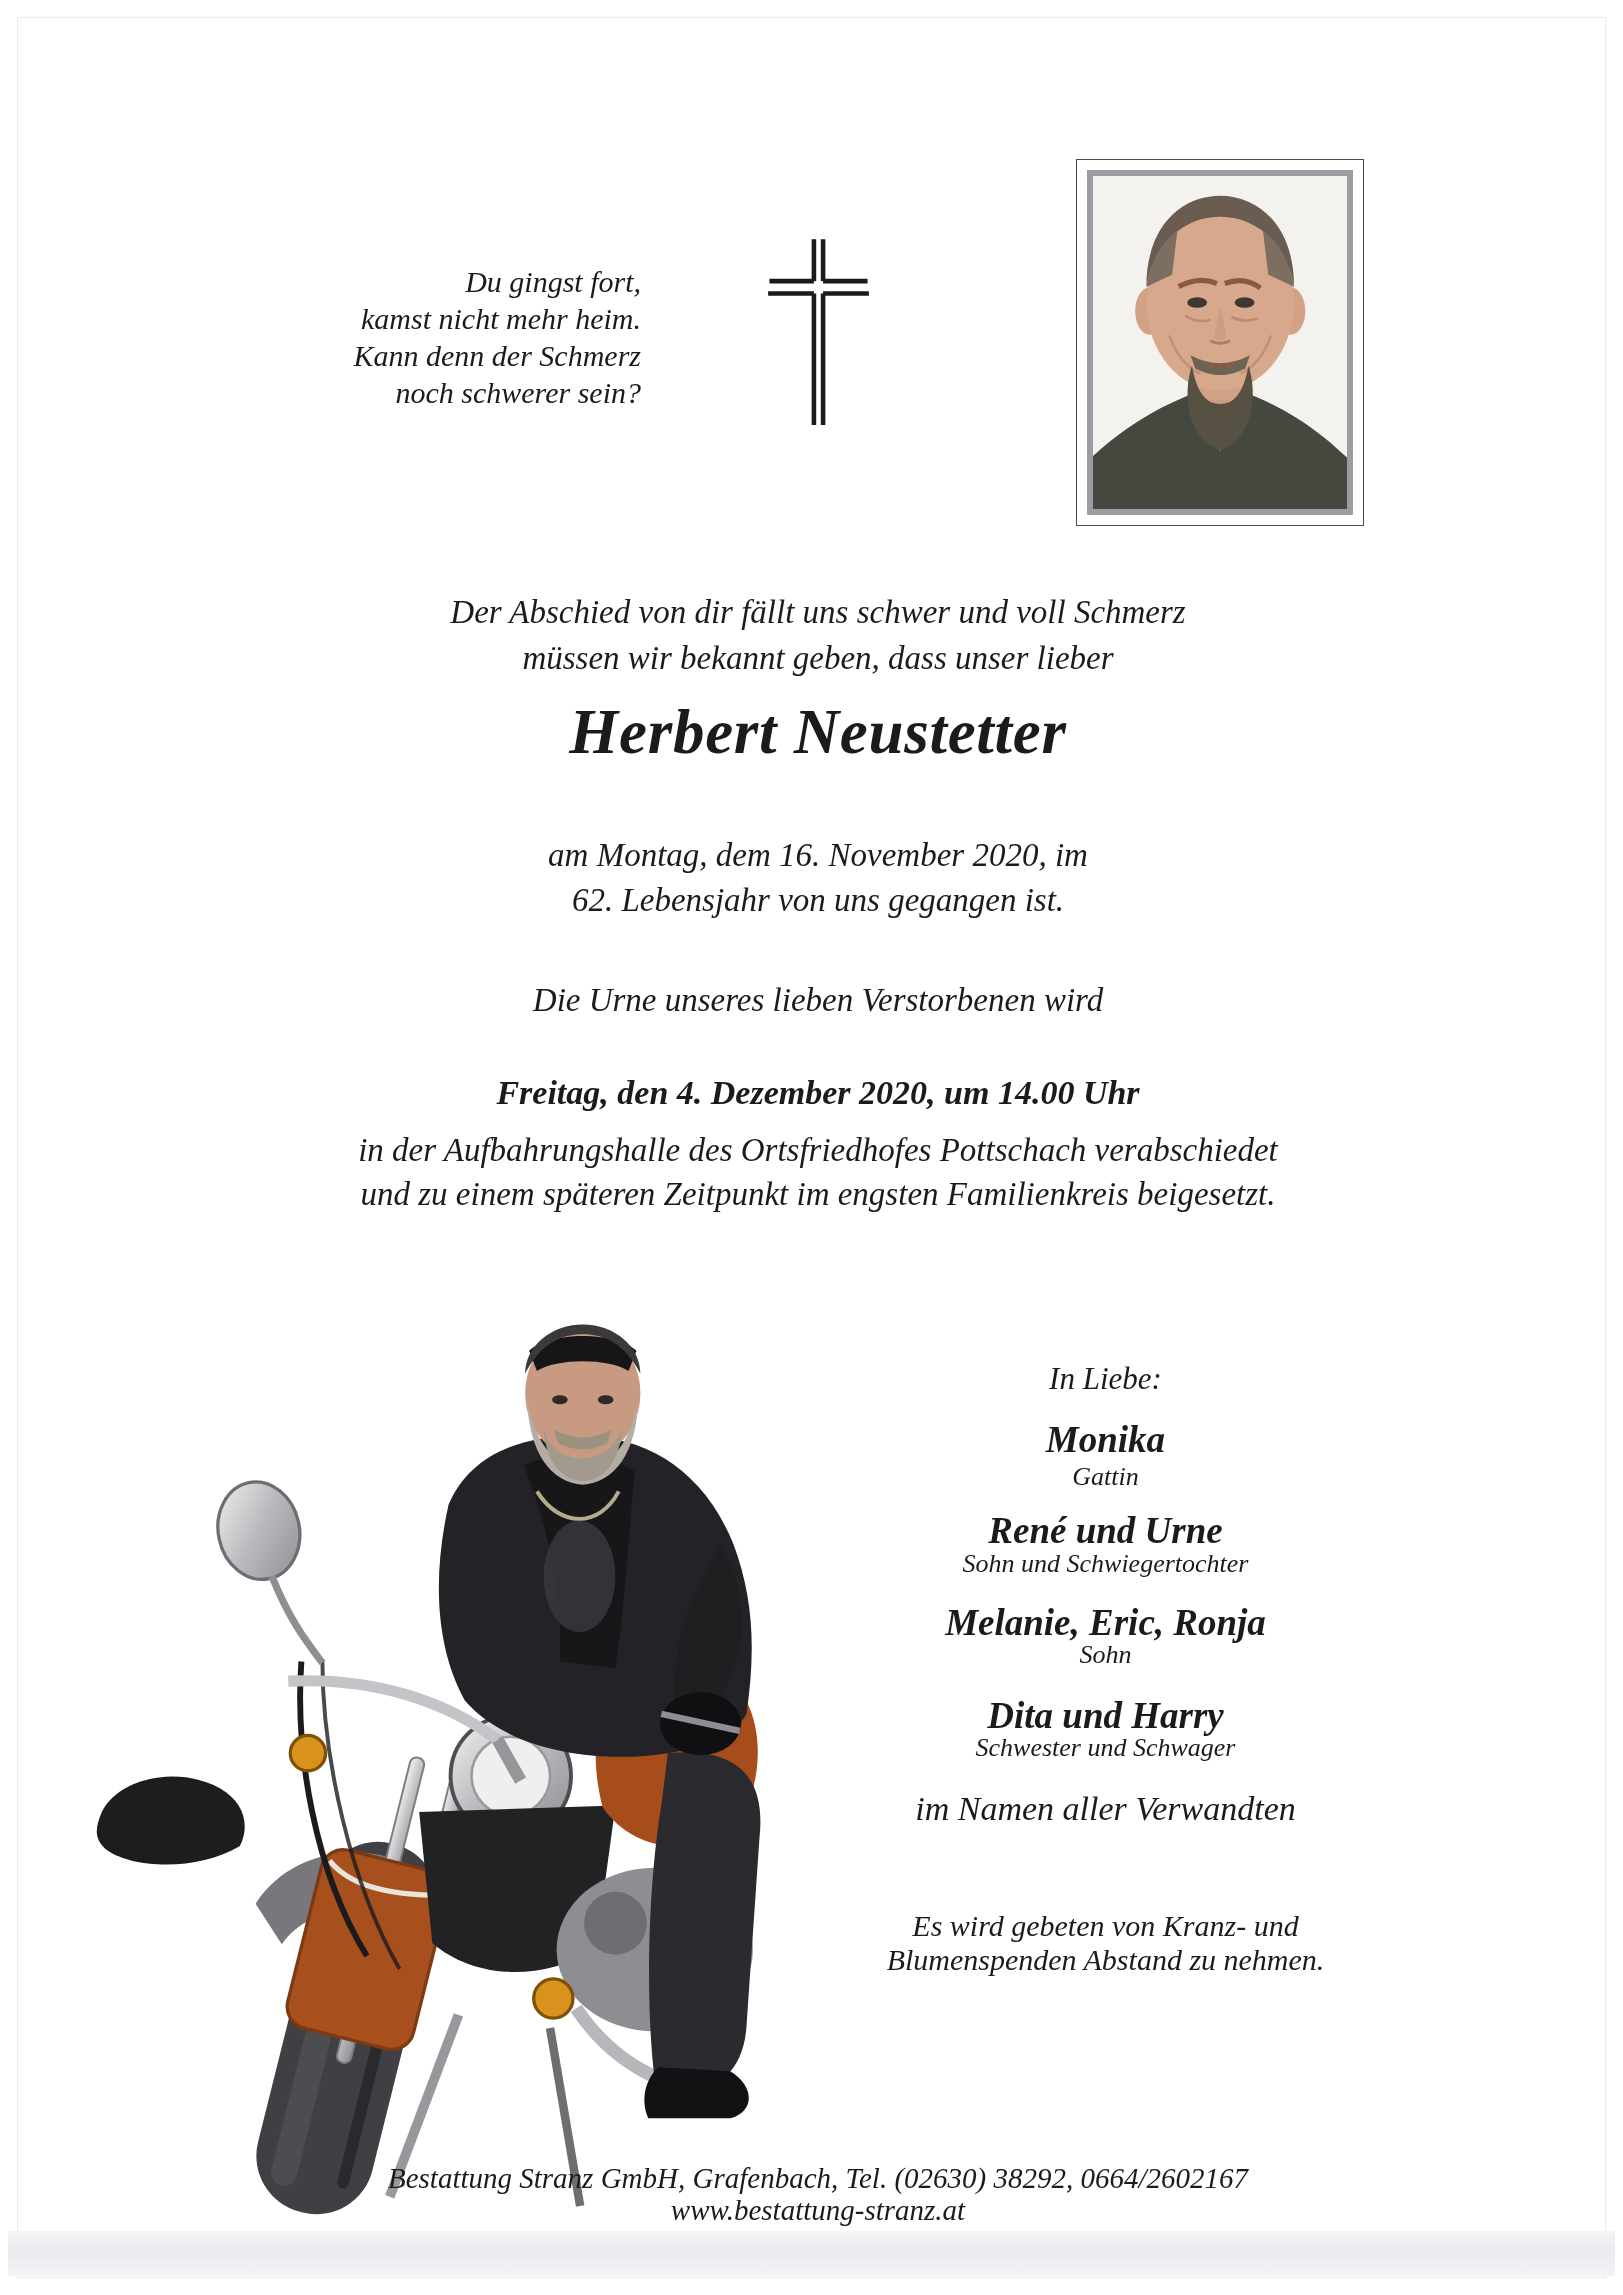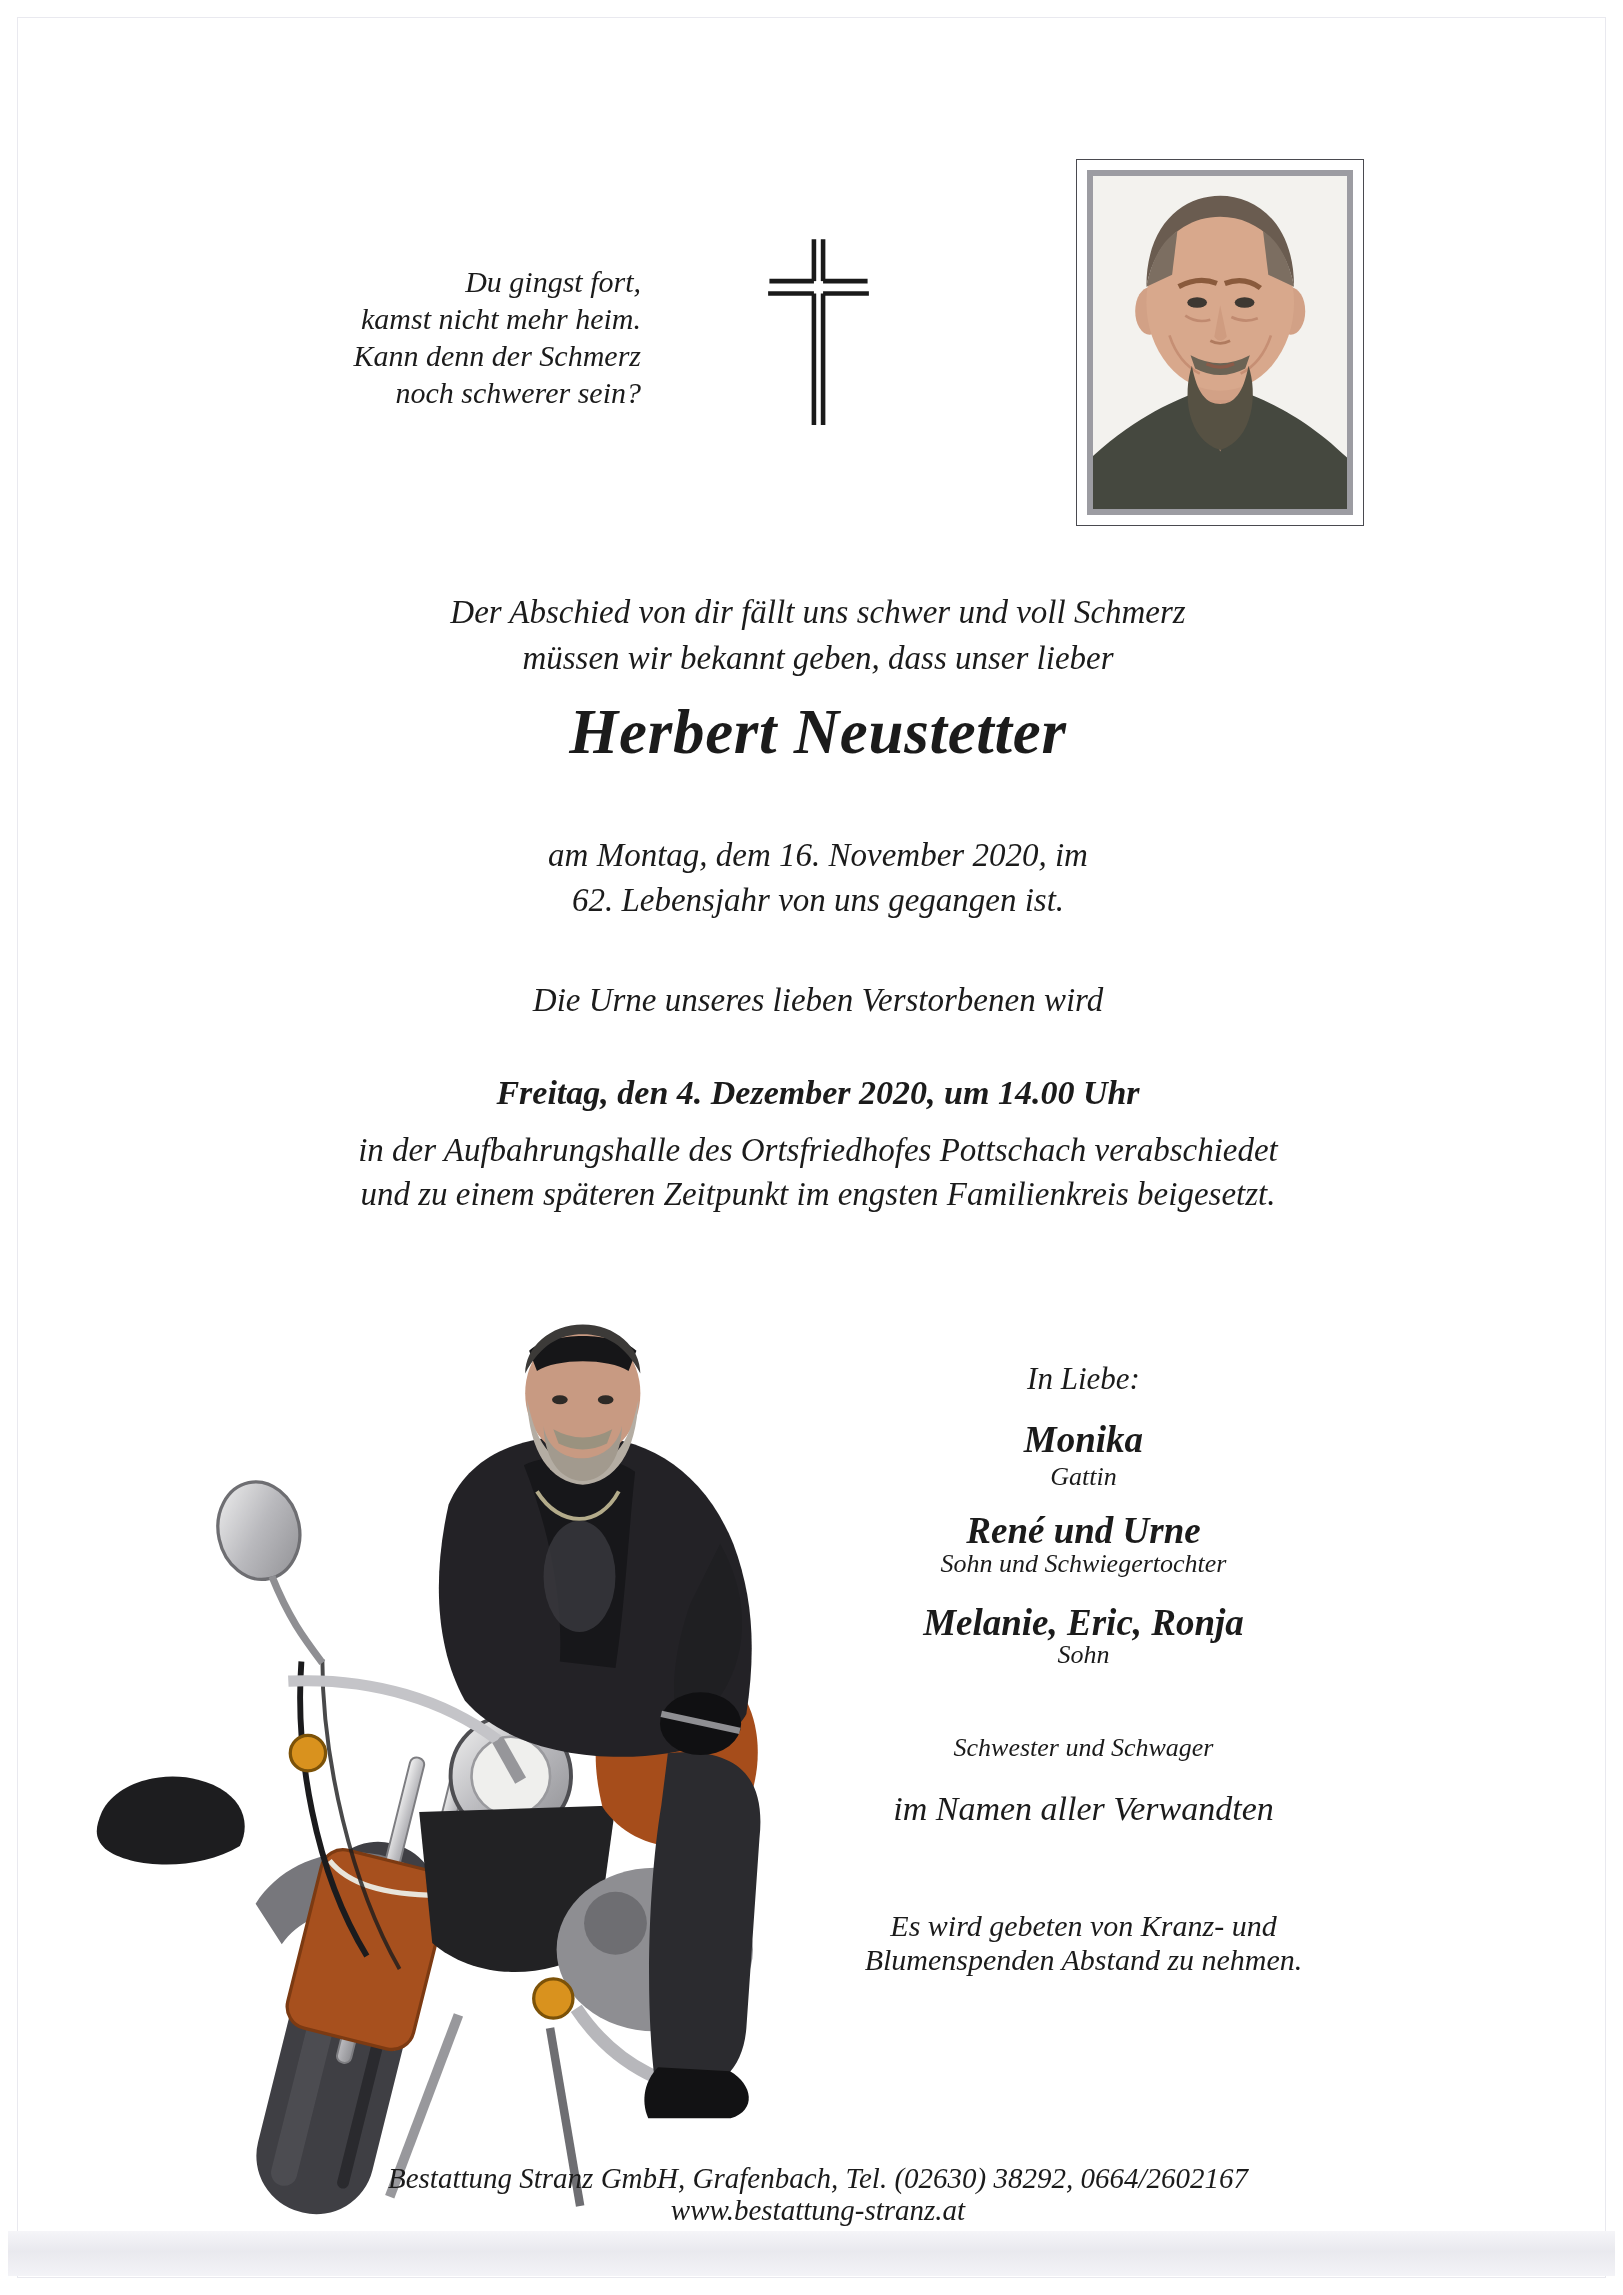--- a/index.html
+++ b/index.html
@@ -35,21 +35,21 @@
   .pass1    { top:837px; font-size:33px; }
   .pass2    { top:882px; font-size:33px; }
   .urn      { top:982px; font-size:33px; }
   .ceremony { top:1074px; font-size:34px; font-weight:700; }
   .loc1     { top:1132px; font-size:33px; }
   .loc2     { top:1176px; font-size:33px; }
 
   .moto { position:absolute; left:92px; top:1295px; width:674px; height:949px; }
 
   
-  .rc { position:absolute; left:753px; width:661px; text-align:center;
+  .rc { position:absolute; left:775px; width:661px; text-align:center;
         font-style:italic; white-space:nowrap; }
   .rc-head { top:1361px; font-size:31px; }
   .rc-n0 { top:1418px; font-size:37px; font-weight:700; }
   .rc-r0 { top:1462px; font-size:26px; }
   .rc-n1 { top:1509px; font-size:37px; font-weight:700; }
   .rc-r1 { top:1549px; font-size:26px; }
   .rc-n2 { top:1601px; font-size:37px; font-weight:700; }
   .rc-r2 { top:1640px; font-size:26px; }
   .rc-n3 { top:1694px; font-size:37px; font-weight:700; }
   .rc-r3 { top:1733px; font-size:26px; }
@@ -213,20 +213,21 @@
     <path d="M870,640 L990,666" stroke="#8f8f93" stroke-width="10"></path>
   </svg>
 
   <div class="rc rc-head">In Liebe:</div>
   <div class="rc rc-n0">Monika</div>
   <div class="rc rc-r0">Gattin</div>
   <div class="rc rc-n1">René und Urne</div>
   <div class="rc rc-r1">Sohn und Schwiegertochter</div>
   <div class="rc rc-n2">Melanie, Eric, Ronja</div>
   <div class="rc rc-r2">Sohn</div>
+  <div class="rc rc-n3">Dita und Harry</div>
   <div class="rc rc-r3">Schwester und Schwager</div>
   <div class="rc rc-close">im Namen aller Verwandten</div>
   <div class="rc rc-req2">Blumenspenden Abstand zu nehmen.</div>
   <div class="rc rc-req1">Es wird gebeten von Kranz- und</div>
 
   <div class="t foot1">Bestattung Stranz GmbH, Grafenbach, Tel. (02630) 38292, 0664/2602167</div>
   <div class="t foot2">www.bestattung-stranz.at</div>
 
   <div class="scan-shadow"></div>
 </div>

